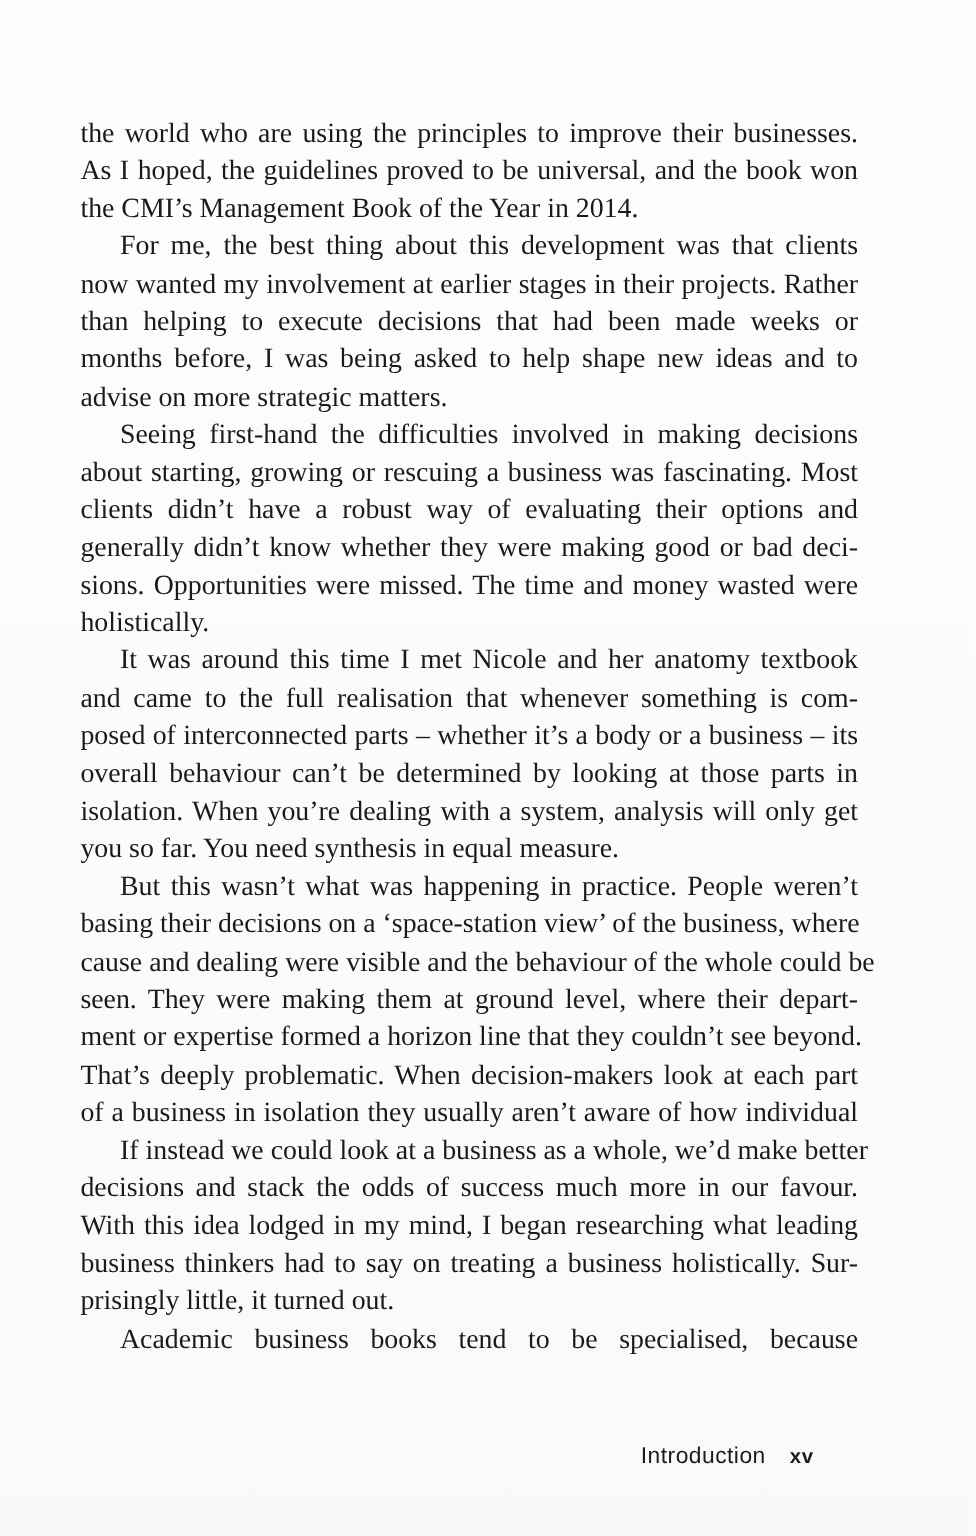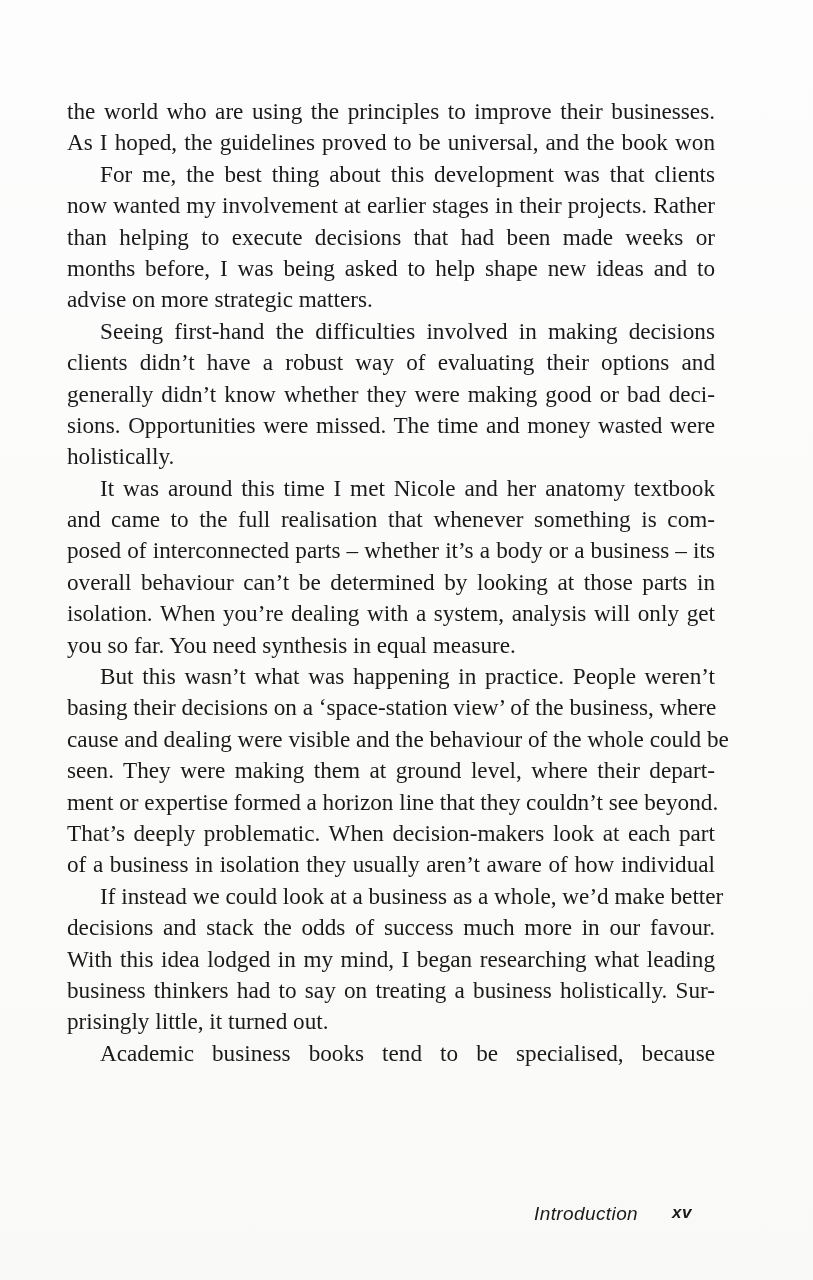--- a/index.html
+++ b/index.html
@@ -44,24 +44,23 @@
       text-align-last: left;
     }
     .line.indent {
       padding-left: 33px;
     }
     .footer {
       position: absolute;
       top: 1203px;
       left: 534px;
       display: flex;
-      align-items: flex-start;
-      gap: 34px;
+      align-items: center;
+      gap: 20px;
       color: #1b1b1b;
-      font-style: italic;
     }
     .running-head {
       font-family: "Liberation Sans", "DejaVu Sans", sans-serif;
       font-size: 19px;
       letter-spacing: 0.4px;
     }
     .folio {
       font-family: "Liberation Sans", "DejaVu Sans", sans-serif;
       font-size: 17px;
       font-weight: bold;
@@ -69,30 +68,32 @@
     }
   </style>
 </head>
 <body>
 
 <div class="page">
   <div class="body-text" id="body-text">
       <div>
         <span class="line">the world who are using the principles to improve their businesses.</span>
         <span class="line">As I hoped, the guidelines proved to be universal, and the book won</span>
+        <span class="line last">the CMI’s Management Book of the Year in 2014.</span>
       </div>
       <div>
         <span class="line indent">For me, the best thing about this development was that clients</span>
         <span class="line">now wanted my involvement at earlier stages in their projects. Rather</span>
         <span class="line">than helping to execute decisions that had been made weeks or</span>
         <span class="line">months before, I was being asked to help shape new ideas and to</span>
         <span class="line last">advise on more strategic matters.</span>
       </div>
       <div>
         <span class="line indent">Seeing first-hand the difficulties involved in making decisions</span>
+        <span class="line">about starting, growing or rescuing a business was fascinating. Most</span>
         <span class="line">clients didn’t have a robust way of evaluating their options and</span>
         <span class="line">generally didn’t know whether they were making good or bad deci-</span>
         <span class="line">sions. Opportunities were missed. The time and money wasted were</span>
         <span class="line last">holistically.</span>
       </div>
       <div>
         <span class="line indent">It was around this time I met Nicole and her anatomy textbook</span>
         <span class="line">and came to the full realisation that whenever something is com-</span>
         <span class="line">posed of interconnected parts – whether it’s a body or a business – its</span>
         <span class="line">overall behaviour can’t be determined by looking at those parts in</span>

